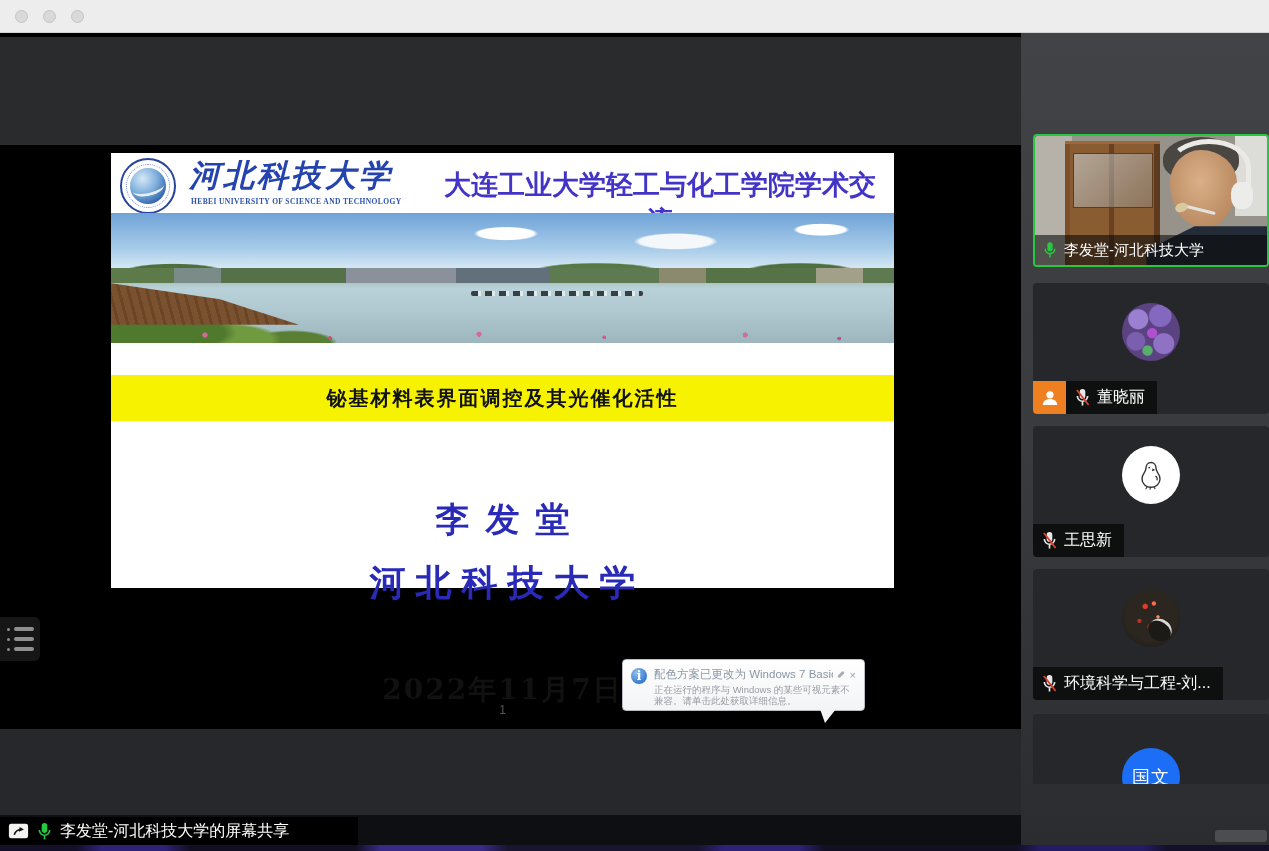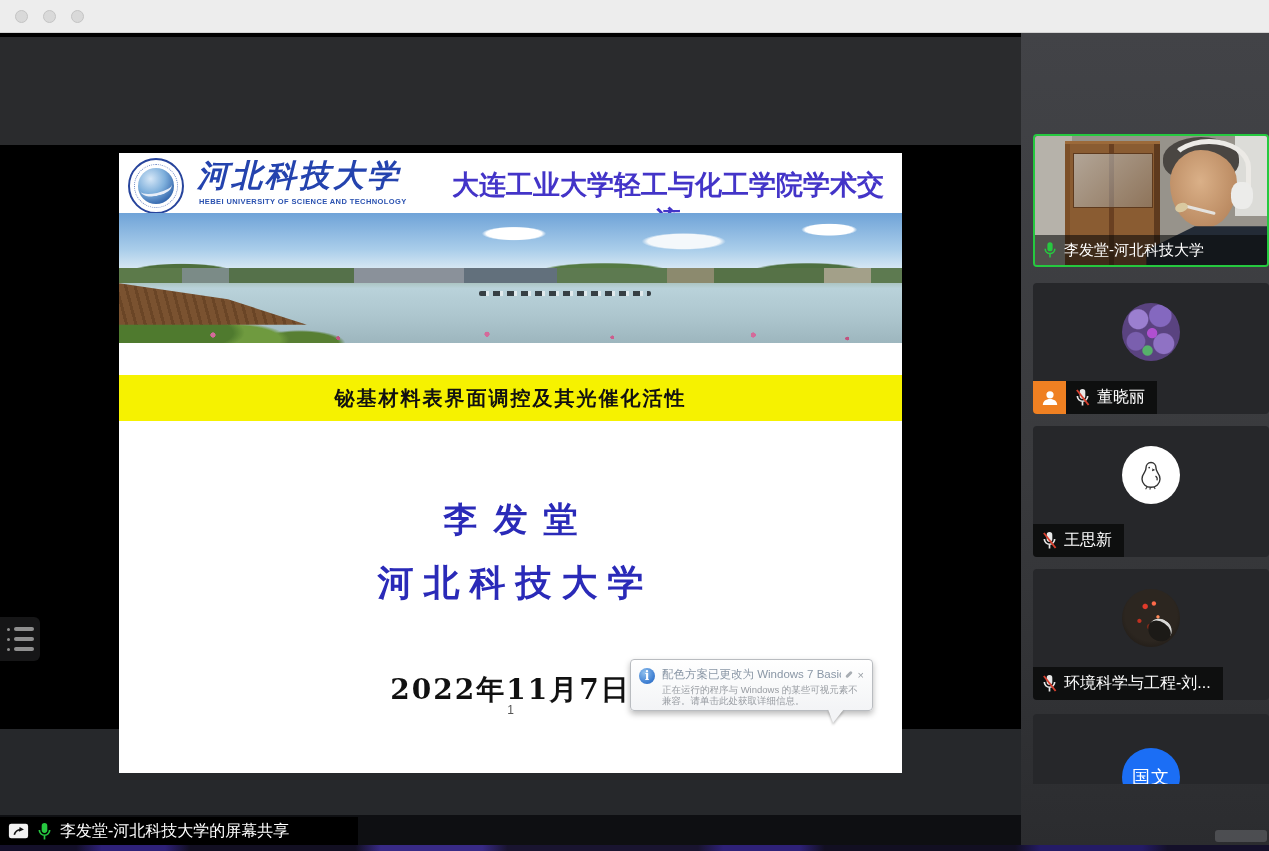--- a/index.html
+++ b/index.html
@@ -27,33 +27,33 @@
 
   
   .list-btn { position:absolute; left:0; top:584px; width:40px; height:44px; background:#161617;
               border-radius:0 6px 6px 0; display:flex; flex-direction:column; justify-content:center;
               gap:6px; padding-left:7px; }
   .list-row { display:flex; align-items:center; gap:4px; }
   .list-row .dot { width:3px; height:3px; border-radius:50%; background:#8f8f8f; }
   .list-row .bar { width:20px; height:4px; border-radius:2px; background:#8f8f8f; }
 
   
-  .slide { position:absolute; left:119px; top:120px; width:783px; height:620px; background:#fff; }
+  .slide { position:absolute; left:111px; top:120px; width:783px; height:435px; background:#fff; }
   .emblem { position:absolute; left:9px; top:5px; width:56px; height:56px; border-radius:50%;
             background:#fff; border:2px solid #27449c; }
   .emblem .ring { position:absolute; left:4px; top:4px; right:4px; bottom:4px; border-radius:50%;
                   border:1px dotted #6b86c4; }
   .emblem .globe { position:absolute; left:8px; top:8px; width:36px; height:36px; border-radius:50%;
                    background:radial-gradient(circle at 35% 30%, #d6e7f7, #7fb0dc 42%, #1d4f9e 88%); }
   .emblem .swoosh { position:absolute; left:10px; top:20px; width:32px; height:16px;
                     border-bottom:3px solid #e8eef8; border-radius:50%; transform:rotate(-12deg); }
   .logo-cn { position:absolute; left:78px; top:2px; font-family:"DejaVu Serif", serif;
              font-style:italic; font-weight:bold; font-size:31px; color:#2443ae; letter-spacing:3px; }
   .logo-en { position:absolute; left:80px; top:44px; font-size:7.5px; color:#2b52b0;
-             font-weight:bold; letter-spacing:0.4px; }
+             font-weight:bold; letter-spacing:0.4px;font-family:Liberation Serif, serif; }
   .hdr-title { position:absolute; left:320px; top:14px; width:458px; text-align:center;
                font-family:"DejaVu Serif", serif; font-weight:bold; font-size:27px; color:#4334c8; }
 
   .photo { position:absolute; left:0; top:60px; width:783px; height:130px; overflow:hidden;
            background:linear-gradient(180deg,#6fa3d8 0%,#a9cdea 28%,#d4e6f3 42%,
                       #7e936f 46%,#9fb8ad 50%,#b9d2da 58%,#aec7cf 78%,#9db6be 100%); }
   .clouds { position:absolute; left:38%; top:4%; width:62%; height:30%;
             background:
              radial-gradient(ellipse 46px 10px at 20% 40%, #fff 0 60%, transparent 70%),
              radial-gradient(ellipse 60px 12px at 55% 60%, #f4f8fb 0 60%, transparent 70%),

